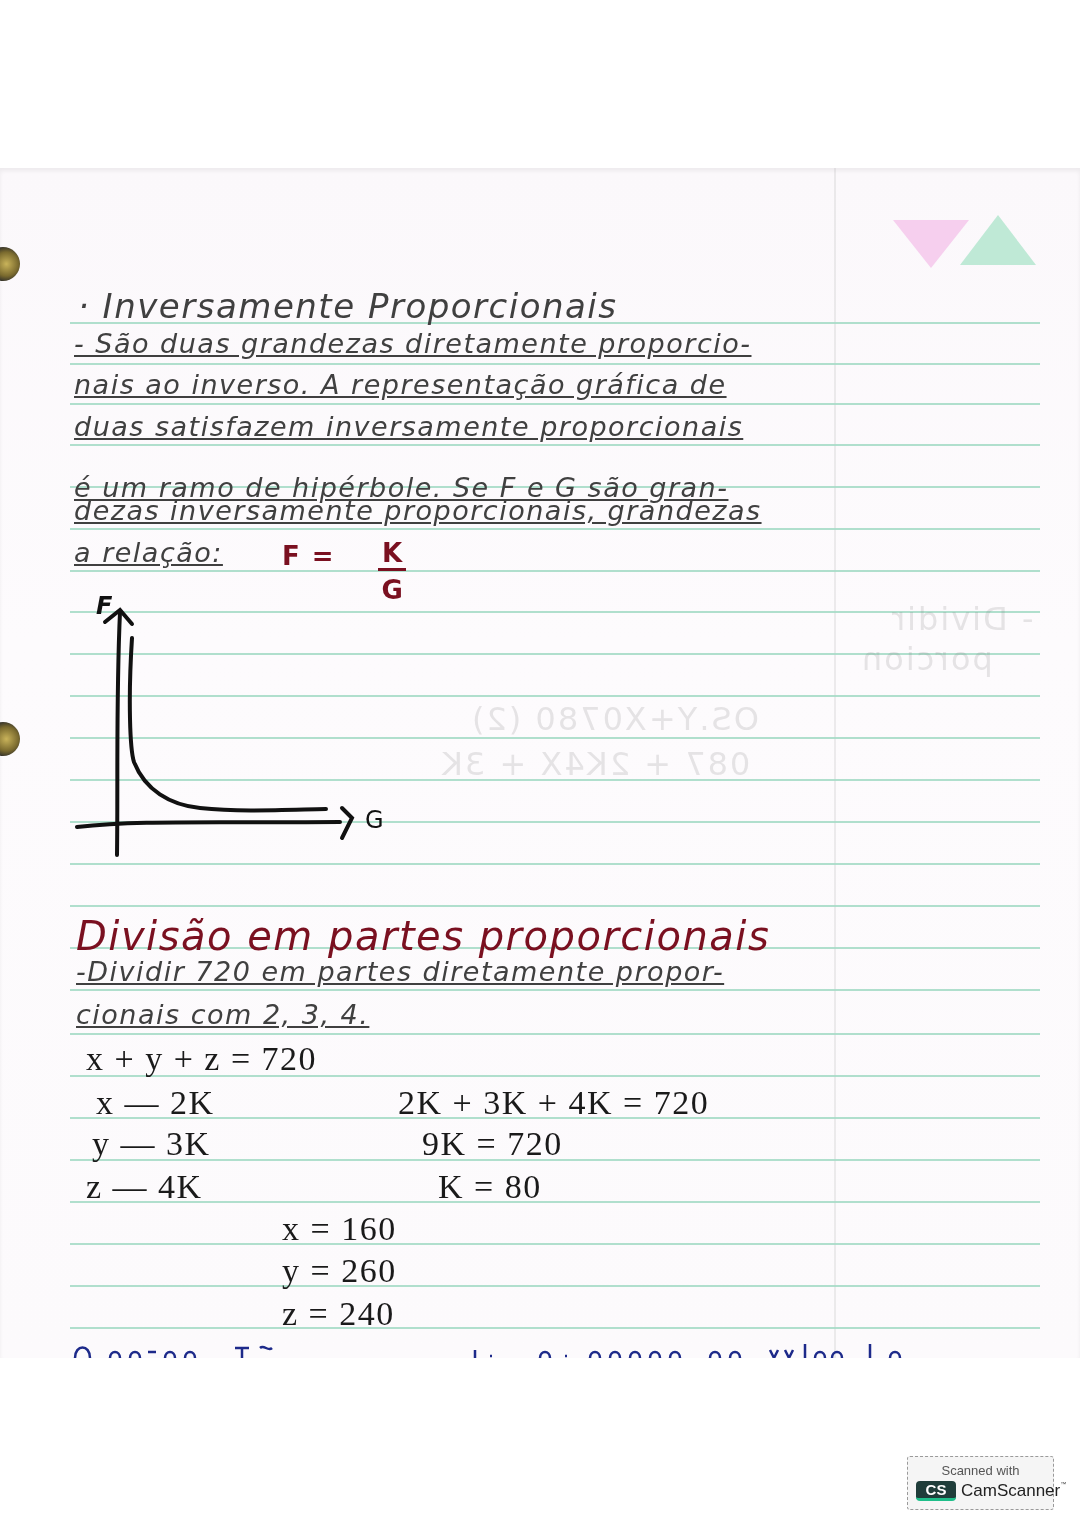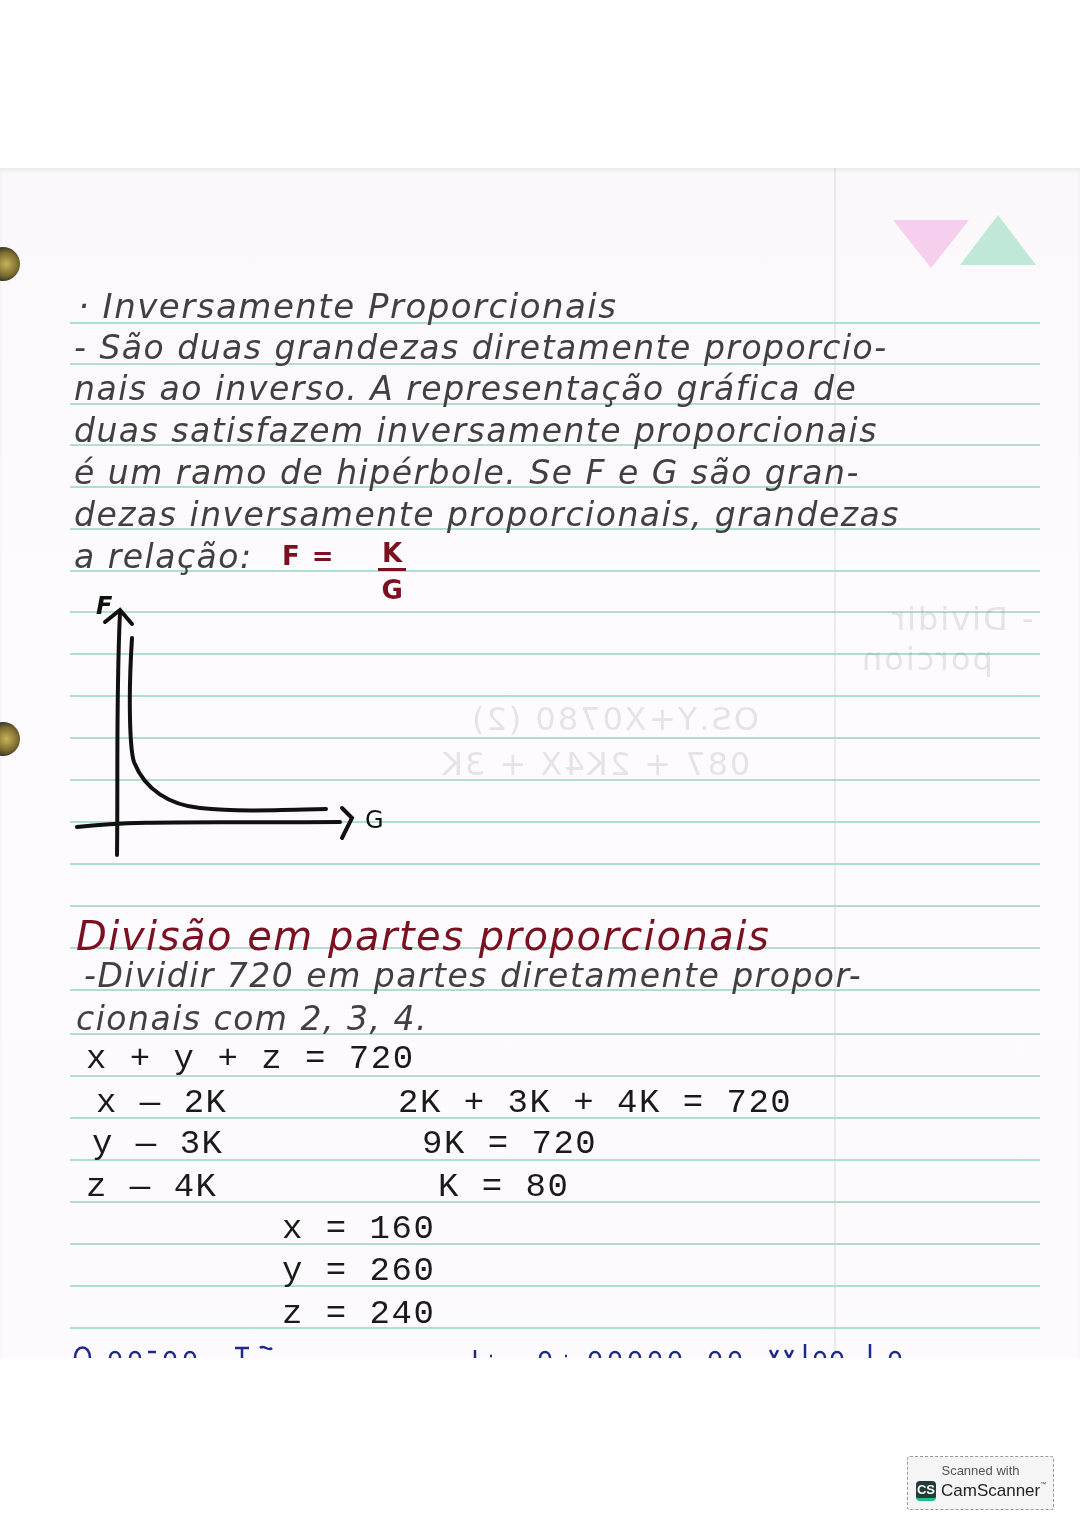--- a/index.html
+++ b/index.html
@@ -13,33 +13,33 @@
   .hole { position:absolute; left:-14px; width:34px; height:34px; border-radius:50%;
           background:radial-gradient(circle at 60% 50%, #c9b35a 0%, #7a6a2e 45%, #2a2a2a 70%, #dcdcdc 75%, transparent 80%); }
   .logo-tri { position:absolute; width:0; height:0; }
   .bleed { position:absolute; color:rgba(120,120,120,0.18); font-family:"DejaVu Sans", sans-serif;
            transform:scaleX(-1); font-size:32px; letter-spacing:2px; white-space:nowrap; }
   .hw { position:absolute; white-space:nowrap; font-family:"DejaVu Sans", sans-serif; font-weight:300;
         letter-spacing:1.5px; }
   .blue { color:#404040; }
   .red { color:#7a1020; }
   .black { color:#1a1a1a; }
-  .line-text { font-size:33px; font-style:italic; }
+  .line-text { font-size:27px; font-style:italic;text-decoration:underline; }
   .title { font-size:34px; font-style:italic; }
   .section-title { font-size:40px; font-style:italic; }
-  .math { font-size:34px; font-family:Liberation Mono, monospace; }
+  .math { font-size:34px; font-family:Liberation Serif, serif; }
   .frac { position:absolute; display:flex; flex-direction:column; align-items:center; font-size:26px; font-weight:bold; line-height:1; }
   .frac .num { border-bottom:3px solid #7a1020; padding:0 4px 2px; }
   .frac .den { padding-top:6px; }
   .badge { position:absolute; left:907px; top:1456px; width:145px; height:52px; border:1px dashed #9a9a9a;
            border-radius:3px; background:#f5f5f5; }
   .badge .top { position:absolute; top:6px; left:0; width:100%; text-align:center; font-size:13px; color:#555;
                 font-family:Liberation Sans, sans-serif; }
   .badge .row { position:absolute; top:24px; left:8px; display:flex; align-items:center; }
-  .badge .cs { width:20px; height:20px; background:#1f3d3a; border-radius:4px; color:#fff; font-size:13px;
+  .badge .cs { width:40px; height:20px; background:#1f3d3a; border-radius:4px; color:#fff; font-size:15px;
                font-weight:bold; display:flex; align-items:center; justify-content:center;
                border-bottom:3px solid #1fbf8a; box-sizing:border-box; font-family:"Liberation Sans", sans-serif; }
   .badge .name { margin-left:5px; font-size:17px; color:#222; font-family:"Liberation Sans", sans-serif; }
   .badge .tm { font-size:6px; vertical-align:top; color:#444; }
 </style>
 </head>
 <body>
 
 <div class="paper"></div>
 <div class="seam"></div>
@@ -80,21 +80,21 @@
 
 <div class="bleed" style="left:470px; top:700px;">OS.Y+X0780 (2)</div>
 <div class="bleed" style="left:440px; top:745px;">087 + 2K4X + 3K</div>
 <div class="bleed" style="left:890px; top:600px;">- Dividir</div>
 <div class="bleed" style="left:860px; top:640px;">porcion</div>
 
 <div class="hw blue title" style="left:78px; top:286px;">· Inversamente Proporcionais</div>
 <div class="hw blue line-text" style="left:74px; top:328px;">- São duas grandezas diretamente proporcio-</div>
 <div class="hw blue line-text" style="left:74px; top:369px;">nais ao inverso. A representação gráfica de</div>
 <div class="hw blue line-text" style="left:74px; top:411px;">duas satisfazem inversamente proporcionais</div>
-<div class="hw blue line-text" style="left:74px; top:453px;">é um ramo de hipérbole. Se F e G são gran-</div>
+<div class="hw blue line-text" style="left:74px; top:472px;">é um ramo de hipérbole. Se F e G são gran-</div>
 <div class="hw blue line-text" style="left:74px; top:495px;">dezas inversamente proporcionais, grandezas</div>
 <div class="hw blue line-text" style="left:74px; top:537px;">a relação:</div>
 <div class="hw red" style="left:282px; top:541px; font-size:26px; font-weight:bold;">F =</div>
 <div class="frac red" style="left:378px; top:540px;">
   <span class="num">K</span>
   <span class="den">G</span>
 </div>
 
 <svg style="position:absolute; left:60px; top:580px;" width="360" height="300" viewBox="0 0 360 300">
   <g fill="none" stroke="#111" stroke-width="4" stroke-linecap="round">
@@ -102,21 +102,21 @@
     <path d="M45,42 L60,30 L72,44"></path>
     <path d="M17,247 C80,240 140,243 280,242"></path>
     <path d="M282,228 L292,238 L282,258"></path>
     <path d="M72,58 C68,120 70,170 74,182 C85,210 110,225 140,228 C180,232 220,230 266,229"></path>
   </g>
   <text x="36" y="34" font-family="DejaVu Sans, sans-serif" font-size="24" font-weight="bold" font-style="italic" fill="#111">F</text>
   <text x="305" y="248" font-family="DejaVu Sans, sans-serif" font-size="24" fill="#111">G</text>
 </svg>
 
 <div class="hw red section-title" style="left:76px; top:913px;">Divisão em partes proporcionais</div>
-<div class="hw blue line-text" style="left:84px; top:956px;">-Dividir 720 em partes diretamente propor-</div>
+<div class="hw blue line-text" style="left:76px; top:956px;">-Dividir 720 em partes diretamente propor-</div>
 <div class="hw blue line-text" style="left:76px; top:999px;">cionais com 2, 3, 4.</div>
 
 <div class="hw black math" style="left:86px; top:1040px;">x + y + z = 720</div>
 
 <div class="hw black math" style="left:96px; top:1084px;">
   <span>x</span> <span>—</span> <span>2K</span>
 </div>
 <div class="hw black math" style="left:92px; top:1125px;">
   <span>y</span> <span>—</span> <span>3K</span>
 </div>

